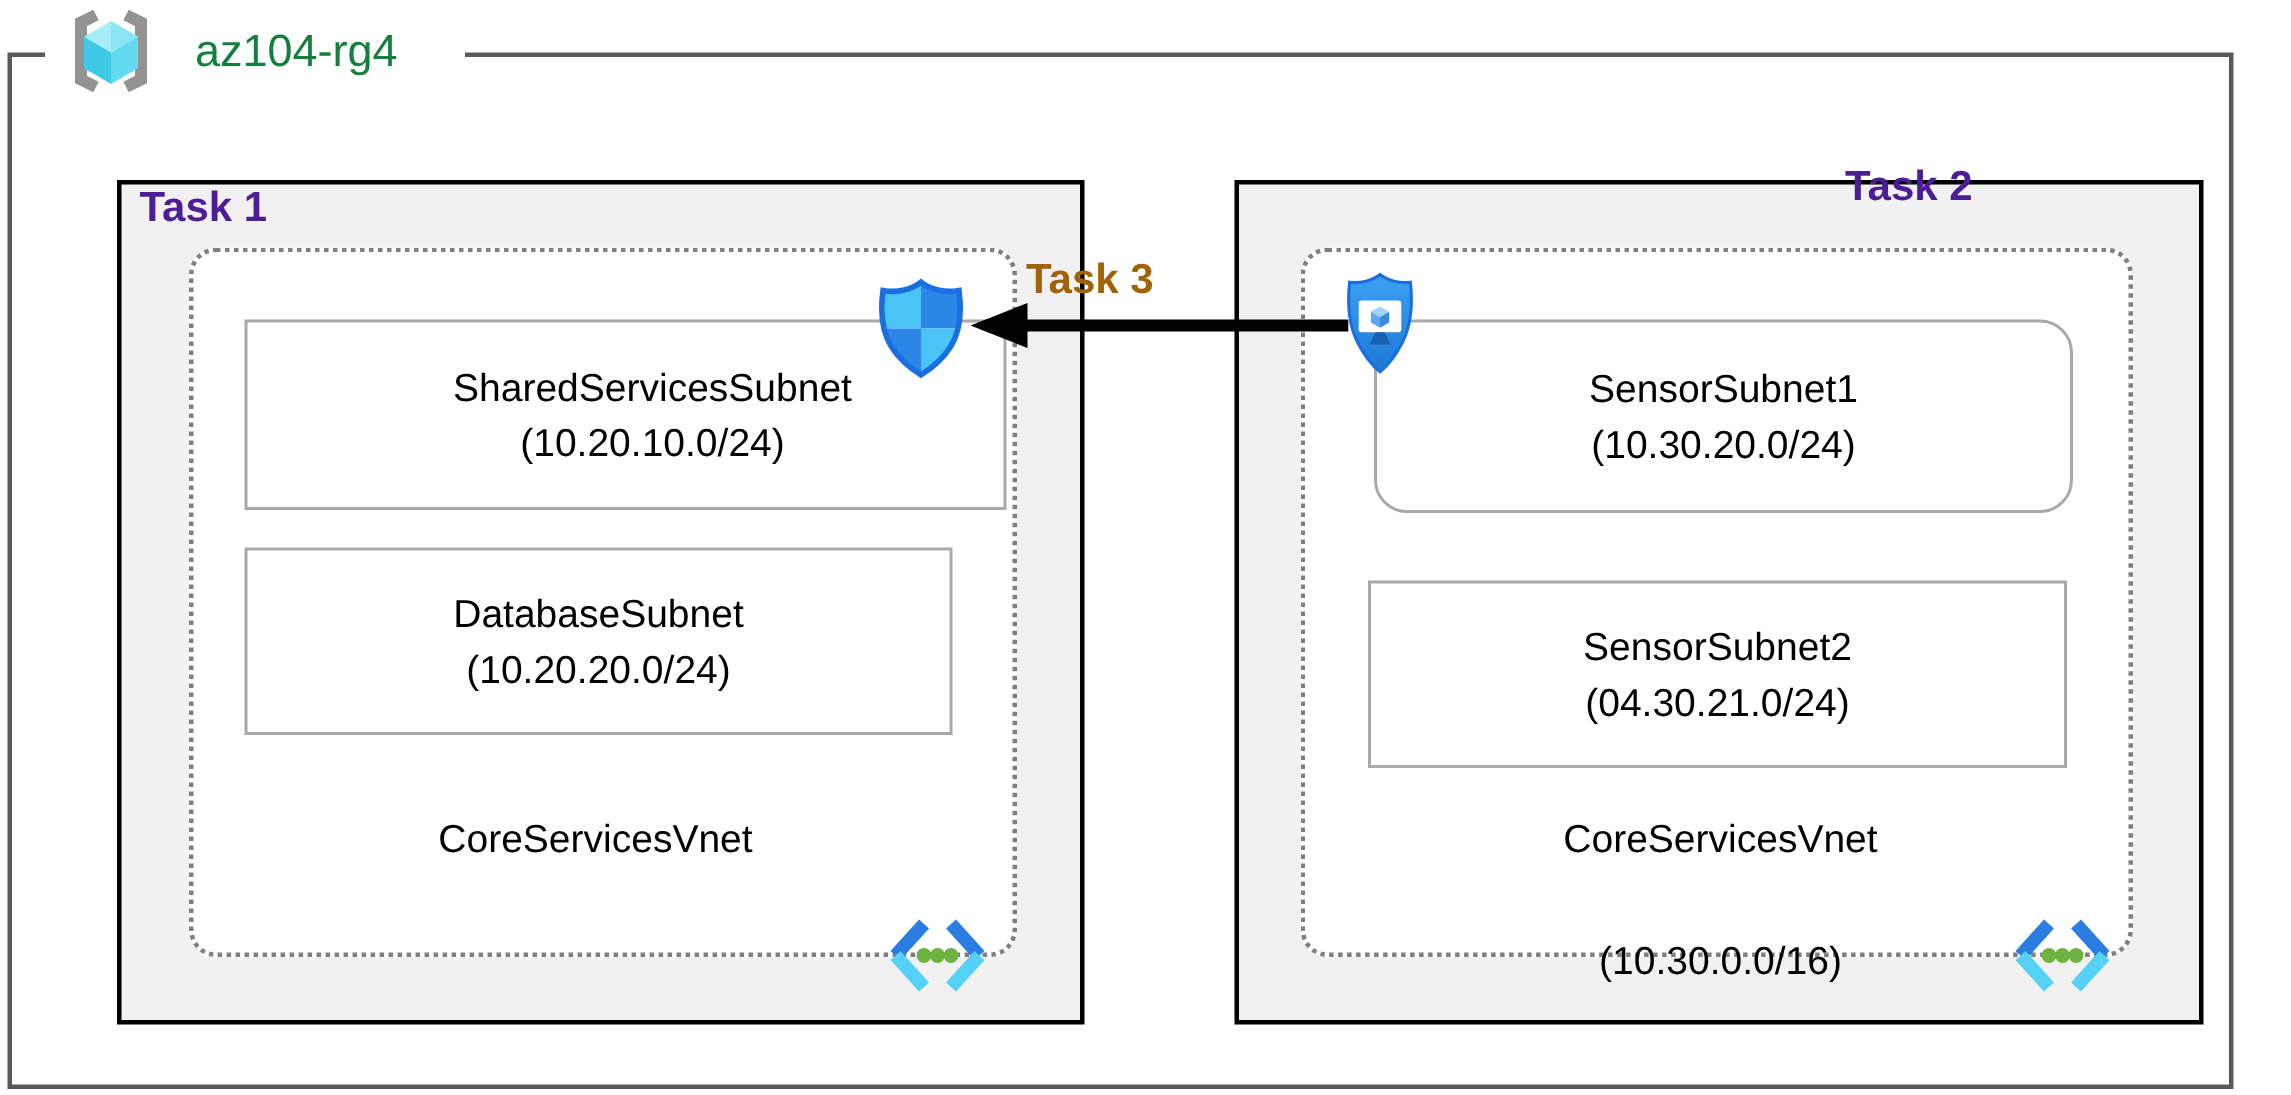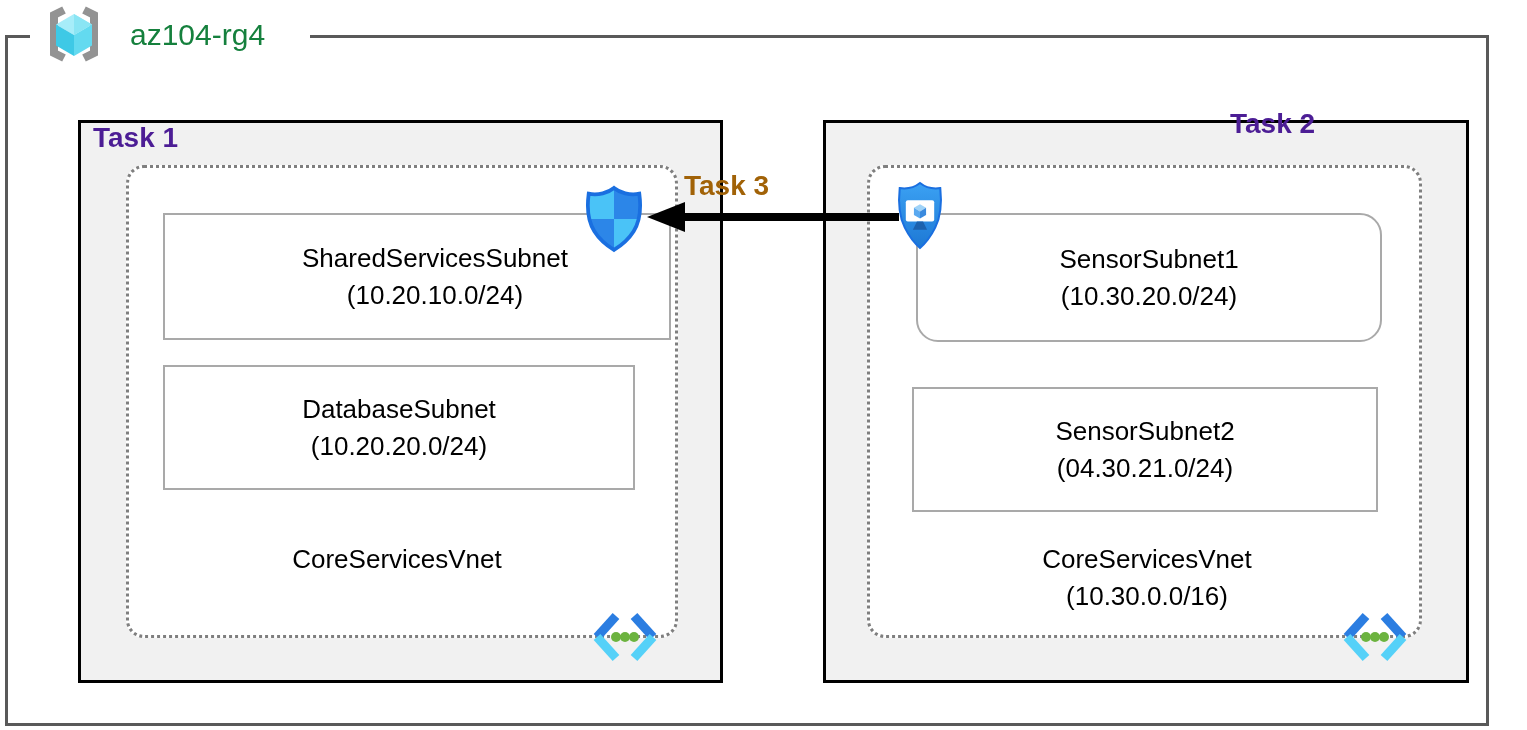--- a/index.html
+++ b/index.html
@@ -27,21 +27,21 @@
   .vnet2-boundary{left:867px;top:165px;width:549px;height:467px;}
   
   .subnet-box{border:2px solid #a9a9a9;background:#ffffff;display:flex;flex-direction:column;
     align-items:center;justify-content:center;text-align:center;font-size:26px;line-height:37px;}
   .subnet-ss{left:163px;top:213px;width:468px;height:123px;padding-left:36px;}
   .subnet-db{left:163px;top:365px;width:468px;height:121px;}
   .subnet-s1{left:916px;top:213px;width:462px;height:125px;border-radius:22px;}
   .subnet-s2{left:912px;top:367px;width:462px;height:121px;margin-top:20px;}
   
   .vnet-label{display:flex;flex-direction:column;align-items:center;text-align:center;
-    font-size:26px;line-height:37px;}
+    font-size:26px;line-height:37px;gap:44px;}
   .vnet1-label{left:163px;top:541px;width:468px;}
   .vnet2-label{left:916px;top:541px;width:462px;}
   
   .nsg-icon{left:584px;top:185px;width:60px;height:68px;}
   .bastion-icon{left:895px;top:181px;width:50px;height:73px;}
   .vneticon1{left:592px;top:612px;width:66px;height:50px;}
   .vneticon2{left:1342px;top:612px;width:66px;height:50px;}
   .arrow{left:645px;top:201px;width:254px;height:32px;}
 </style>
 </head>

